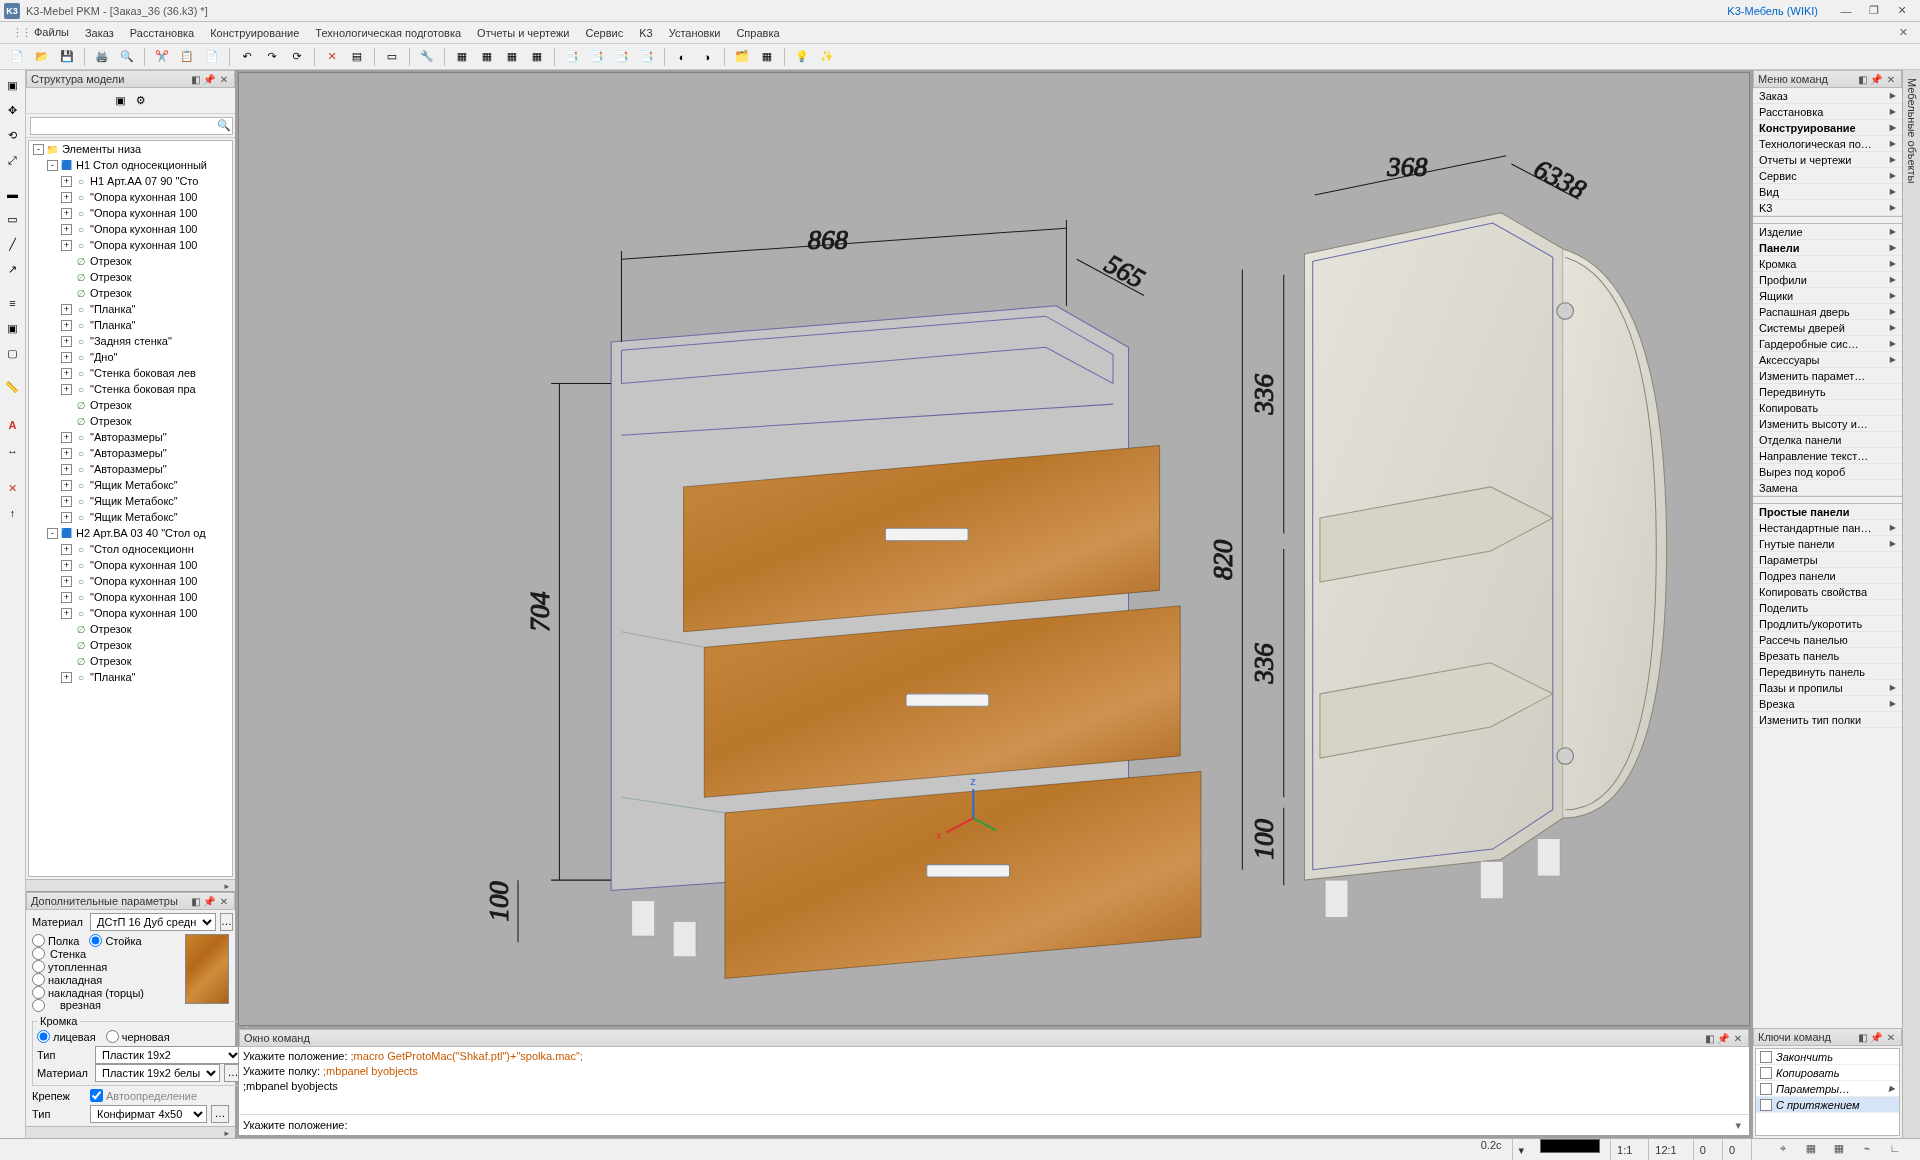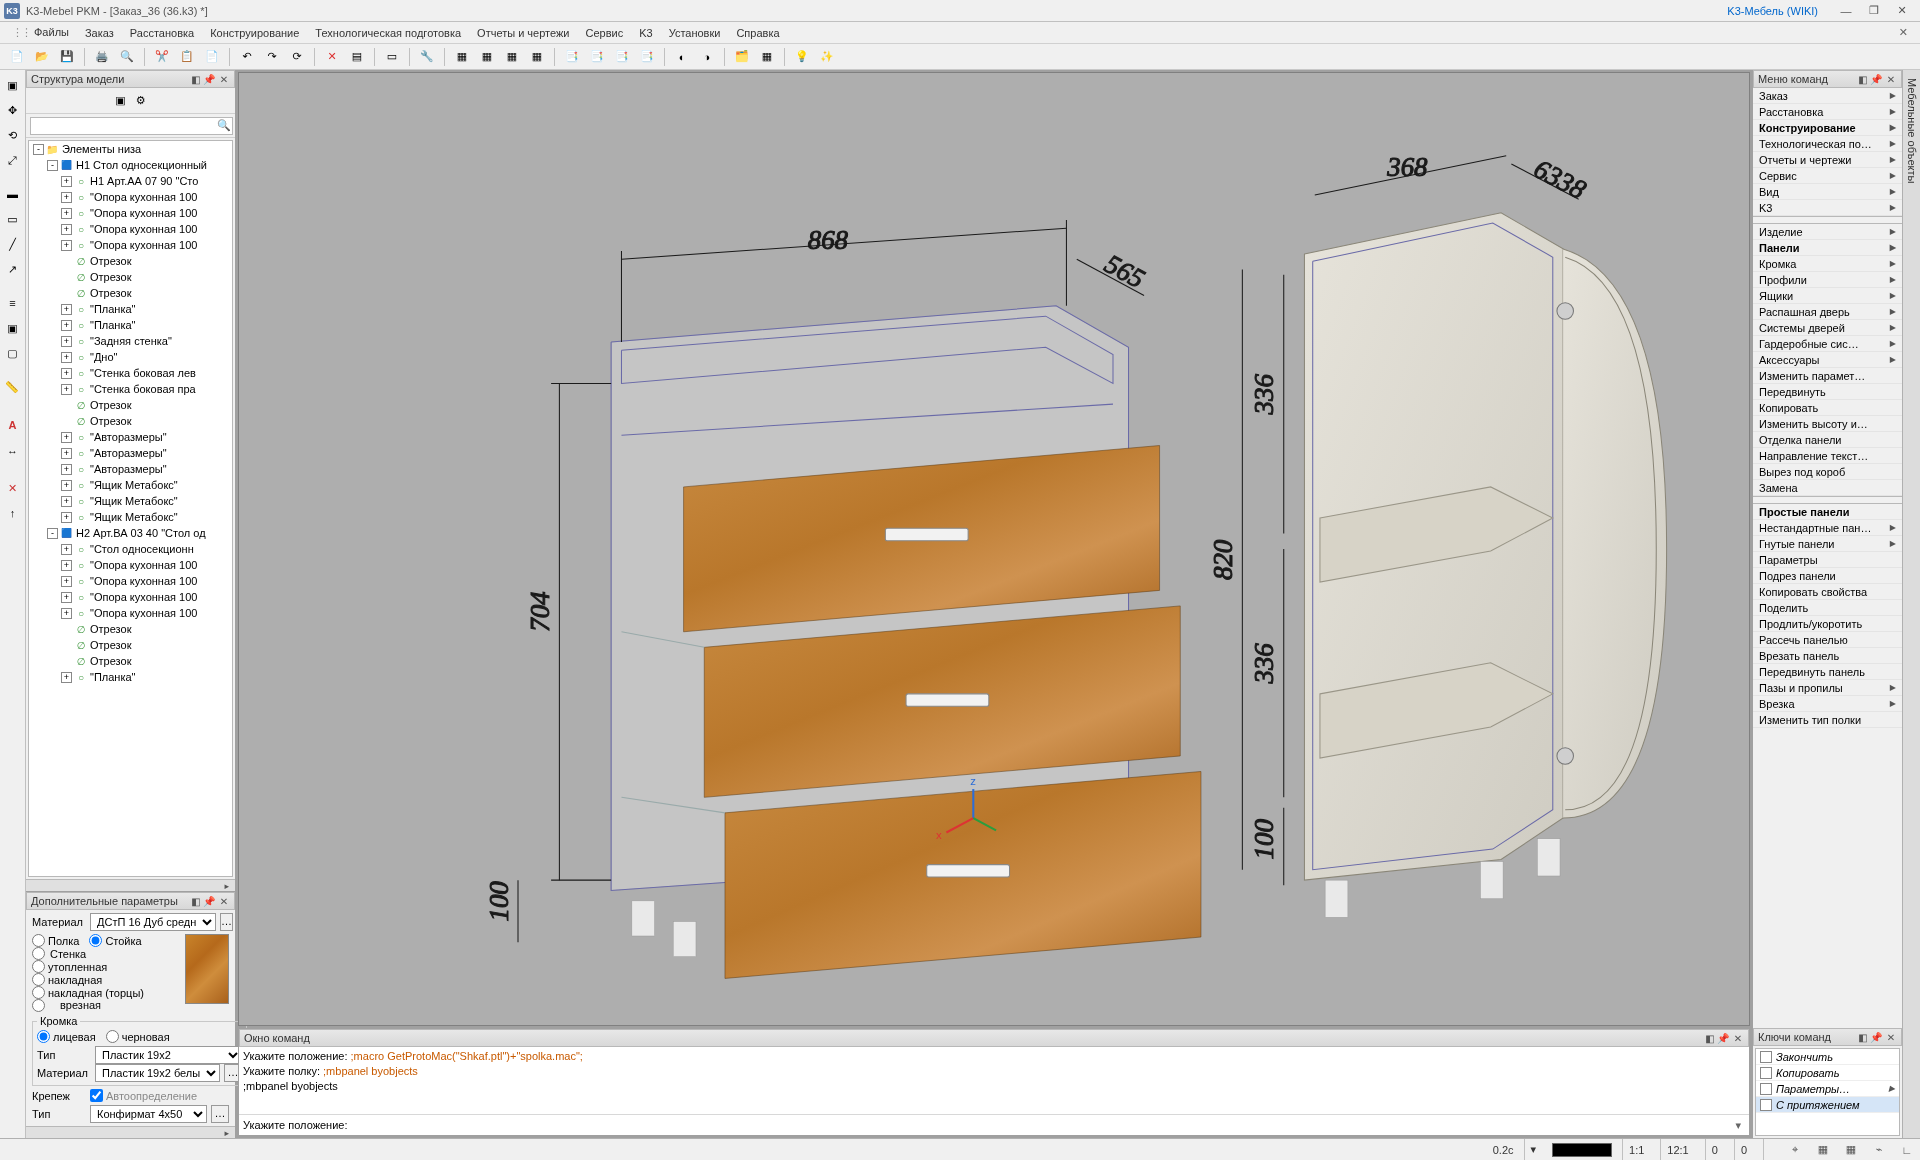--- a/index.html
+++ b/index.html
@@ -87,21 +87,21 @@
 .side-vtab { width:18px; background:#dcdcdc; border-left:1px solid #b0b0b0; writing-mode:vertical-rl; text-orientation:mixed; padding:8px 2px; font-size:11px; color:#333; }
 
 .keys-panel { height:110px; display:flex; flex-direction:column; }
 .keys-body { flex:1; background:#fff; border:1px solid #b8b8b8; margin:2px; overflow:auto;font-style:italic; }
 .keys-body .ki { display:flex; align-items:center; height:16px; padding:0 4px; border-bottom:1px solid #eee; }
 .keys-body .ki .chk { width:12px; height:12px; border:1px solid #888; margin-right:4px; background:#fff; }
 .keys-body .ki .arrow { margin-left:auto;font-size:8px;color:#555; }
 .keys-body .ki.sel { background:#d5e5f7; }
 
 
-.statusbar { position:absolute; left:0; right:0; bottom:0; height:22px; background:#f0f0f0; border-top:1px solid #b0b0b0; display:flex; align-items:center; padding:0 4px; gap:10px; color:#333; }
+.statusbar { position:absolute; left:0; right:0; bottom:0; height:22px; background:#f0f0f0; border-top:1px solid #b0b0b0; display:flex; align-items:flex-start; padding:0 16px; gap:10px; color:#333; }
 .statusbar .spacer { flex:1; }
 .statusbar .blackbox { width:60px; height:14px; background:#000; border:1px solid #666; }
 .sb-seg { padding:0 6px; border-left:1px solid #c0c0c0; height:22px; display:flex; align-items:center; }
 .sb-ic { width:18px;height:18px;display:flex;align-items:center;justify-content:center;color:#555; }
 
 
 .tree::-webkit-scrollbar { width:14px; }
 .tree::-webkit-scrollbar-track { background:#e8e8e8; }
 .tree::-webkit-scrollbar-thumb { background:#c0c0c0; border:1px solid #a0a0a0; }
 

